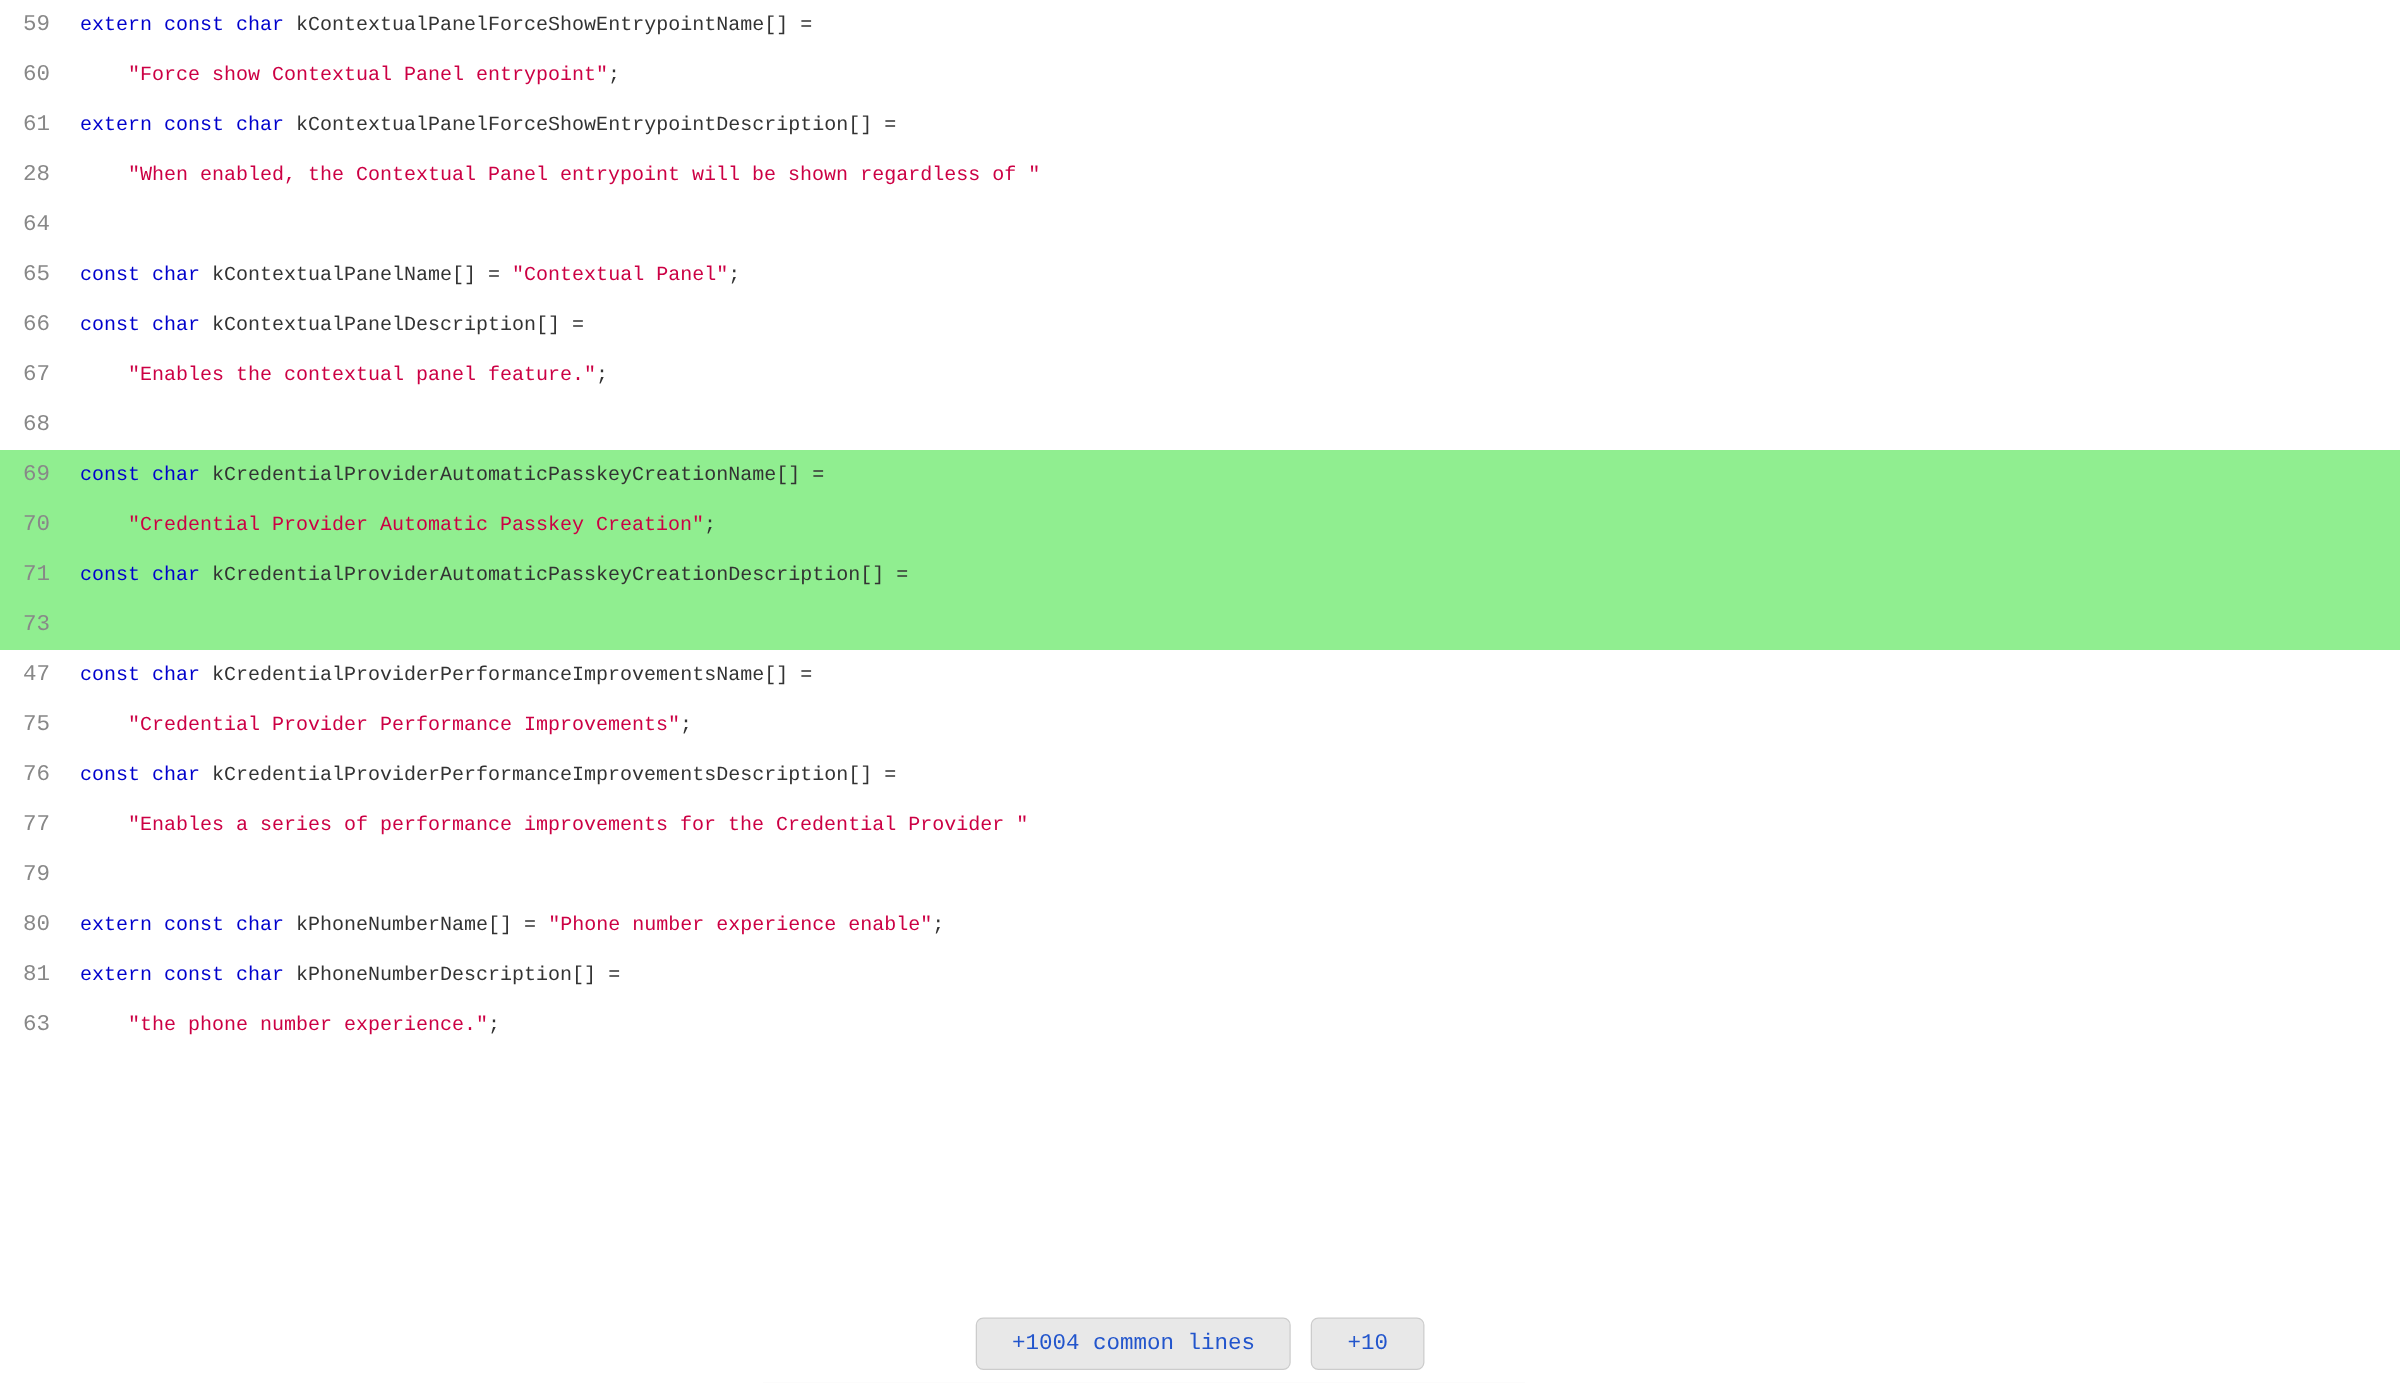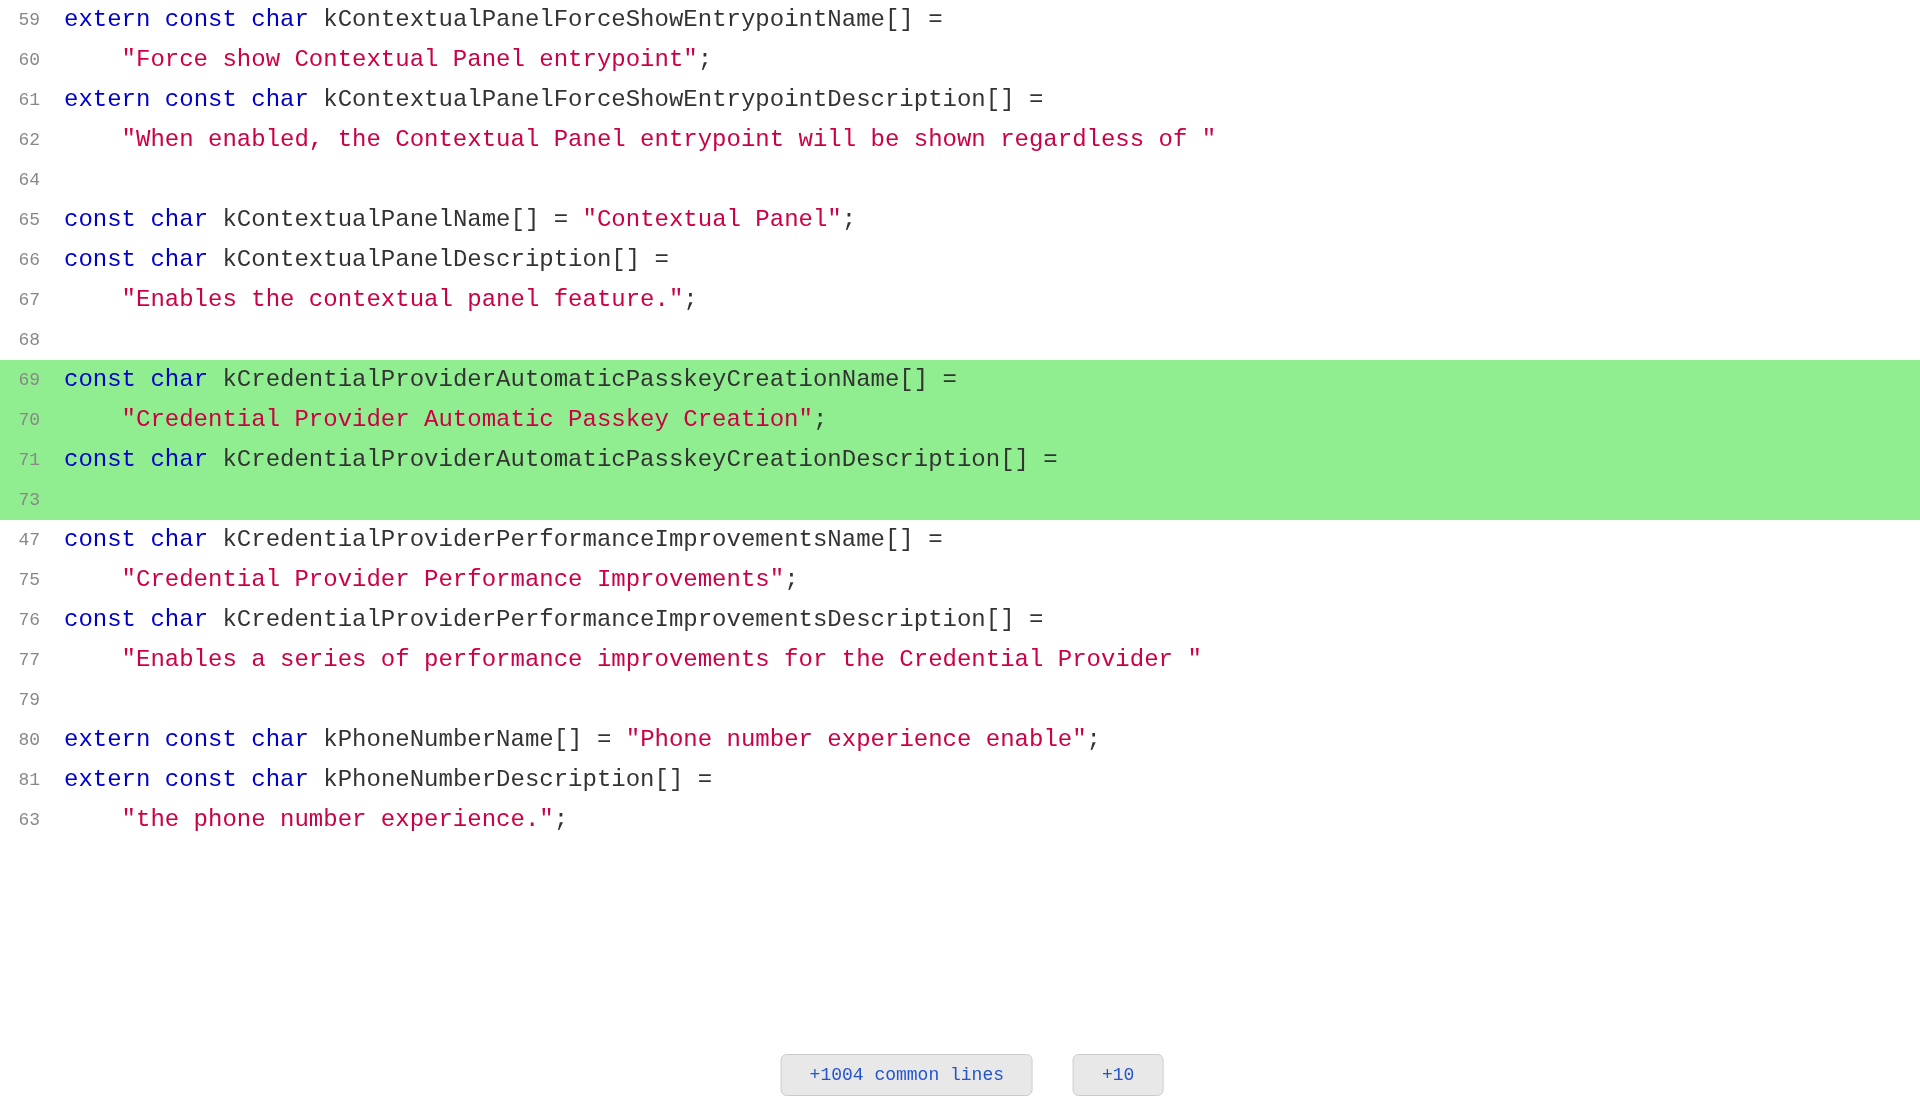--- a/index.html
+++ b/index.html
@@ -44,21 +44,21 @@
       padding-right: 20px;
       user-select: none;
       font-size: 18px;
       line-height: 36px;
       flex-shrink: 0;
     }
 
     .line-content {
       flex: 1;
       white-space: pre;
-      font-size: 24px;
+      font-size: 16px;
       line-height: 36px;
       padding-left: 4px;
     }
 
     .bottom-buttons {
       position: absolute;
       bottom: 10px;
       left: 50%;
       transform: translateX(-50%);
       display: flex;
@@ -67,42 +67,41 @@
 
     .btn-common {
       background: #e8e8e8;
       border: 1px solid #cccccc;
       border-radius: 6px;
       padding: 10px 28px;
       font-size: 18px;
       color: #2255cc;
       cursor: pointer;
       font-family: 'Courier New', Courier, monospace;
-      margin-left: 24px;
     }
   </style>
 </head>
 <body>
 
 <div class="code-container">
   <div id="code-lines">
       <div class="code-line">
         <span class="line-number">59</span>
         <span class="line-content"><span style="color: rgb(0, 0, 204); font-weight: normal;">extern</span><span style="color: rgb(51, 51, 51);"> </span><span style="color: rgb(0, 0, 204); font-weight: normal;">const</span><span style="color: rgb(51, 51, 51);"> </span><span style="color: rgb(0, 0, 204); font-weight: normal;">char</span><span style="color: rgb(51, 51, 51);"> </span><span style="color: rgb(51, 51, 51);">kContextualPanelForceShowEntrypointName[]</span><span style="color: rgb(51, 51, 51);"> =</span></span>
       </div>
       <div class="code-line">
         <span class="line-number">60</span>
         <span class="line-content"><span style="color: rgb(51, 51, 51);">    </span><span style="color: rgb(204, 0, 68);">"Force show Contextual Panel entrypoint"</span><span style="color: rgb(51, 51, 51);">;</span></span>
       </div>
       <div class="code-line">
         <span class="line-number">61</span>
         <span class="line-content"><span style="color: rgb(0, 0, 204); font-weight: normal;">extern</span><span style="color: rgb(51, 51, 51);"> </span><span style="color: rgb(0, 0, 204); font-weight: normal;">const</span><span style="color: rgb(51, 51, 51);"> </span><span style="color: rgb(0, 0, 204); font-weight: normal;">char</span><span style="color: rgb(51, 51, 51);"> </span><span style="color: rgb(51, 51, 51);">kContextualPanelForceShowEntrypointDescription[]</span><span style="color: rgb(51, 51, 51);"> =</span></span>
       </div>
       <div class="code-line">
-        <span class="line-number">62</span>
+        <span class="line-number">28</span>
         <span class="line-content"><span style="color: rgb(51, 51, 51);">    </span><span style="color: rgb(204, 0, 68);">"When enabled, the Contextual Panel entrypoint will be shown regardless of "</span></span>
       </div>
       <div class="code-line">
         <span class="line-number">64</span>
         <span class="line-content"> </span>
       </div>
       <div class="code-line">
         <span class="line-number">65</span>
         <span class="line-content"><span style="color: rgb(0, 0, 204); font-weight: normal;">const</span><span style="color: rgb(51, 51, 51);"> </span><span style="color: rgb(0, 0, 204); font-weight: normal;">char</span><span style="color: rgb(51, 51, 51);"> </span><span style="color: rgb(51, 51, 51);">kContextualPanelName[]</span><span style="color: rgb(51, 51, 51);"> = </span><span style="color: rgb(204, 0, 68);">"Contextual Panel"</span><span style="color: rgb(51, 51, 51);">;</span></span>
       </div>

